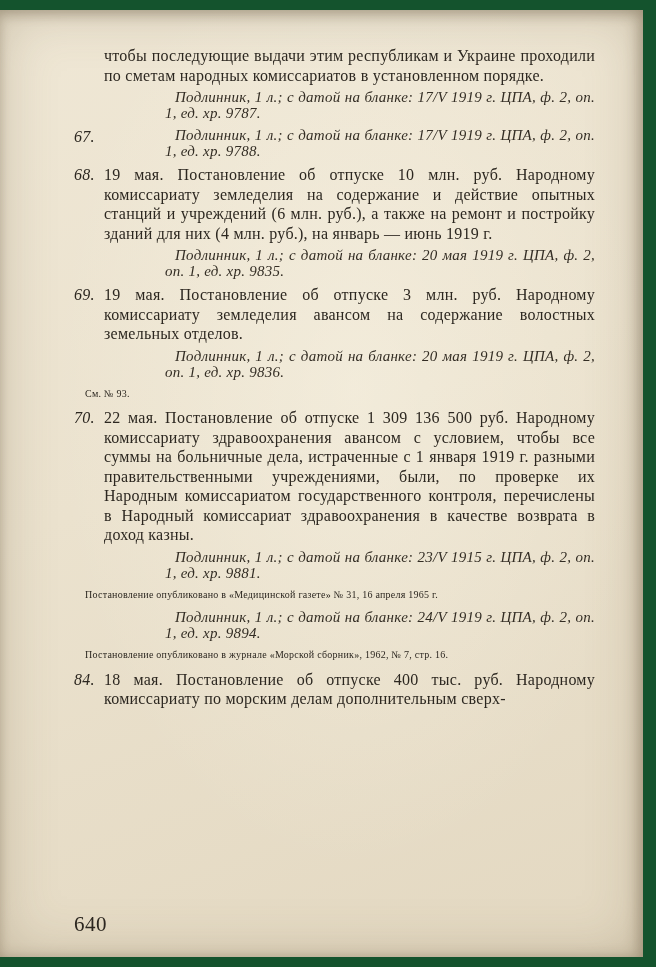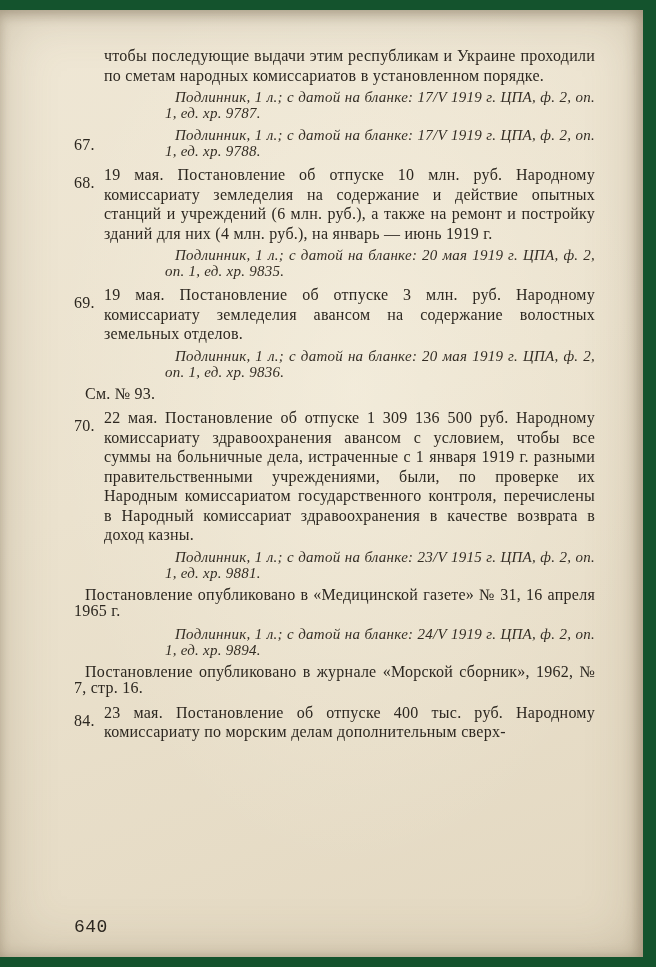--- a/index.html
+++ b/index.html
@@ -50,45 +50,46 @@
   .entry {
     margin-bottom: 3px;
   }
   .entry-body {
     position: relative;
     padding-left: 30px;
   }
   .entry-num {
     position: absolute;
     left: 0;
-    top: 8px;
+    top: 0;
     letter-spacing: 0.2px;
+    font-style: italic;
   }
   .citation {
     font-style: italic;
     font-size: 15px;
     line-height: 16px;
     margin: 4px 0 6px 91px;
     text-indent: 10px;
     text-align: justify;
     color: #332d24;
   }
   .note {
-    font-size: 16px;
+    font-size: 10px;
     line-height: 16.5px;
     text-indent: 11px;
     margin: 2px 0 6px 0;
     text-align: justify;
   }
   .page-number {
     position: absolute;
     left: 74px;
     bottom: 20px;
-    font-family: Liberation Mono, monospace;
-    font-size: 18px;
+    font-family: Liberation Serif, serif;
+    font-size: 21px;
     color: #2c2720;
     letter-spacing: 0.5px;
   }
 </style>
 </head>
 <body>
 
 <div class="scan">
   <div class="paper">
     <div class="content">
@@ -130,21 +131,21 @@
       </div>
 
       <div class="entry">
         <div class="citation">Подлинник, 1 л.; с датой на бланке: 24/V 1919 г. ЦПА, ф. 2, оп. 1, ед. хр. 9894.</div>
         <div class="note">Постановление опубликовано в журнале «Морской сборник», 1962, № 7, стр. 16.</div>
       </div>
 
       <div class="entry">
         <div class="entry-body">
           <span class="entry-num">84.</span>
-          <span>23 мая. Постановление об отпуске 400 тыс. руб. Народному комиссариату по морским делам дополнительным сверх-</span>
+          <span>18 мая. Постановление об отпуске 400 тыс. руб. Народному комиссариату по морским делам дополнительным сверх-</span>
         </div>
       </div>
 
     </div>
 
     <div class="page-number">640</div>
   </div>
 </div>
 
 </body></html>

